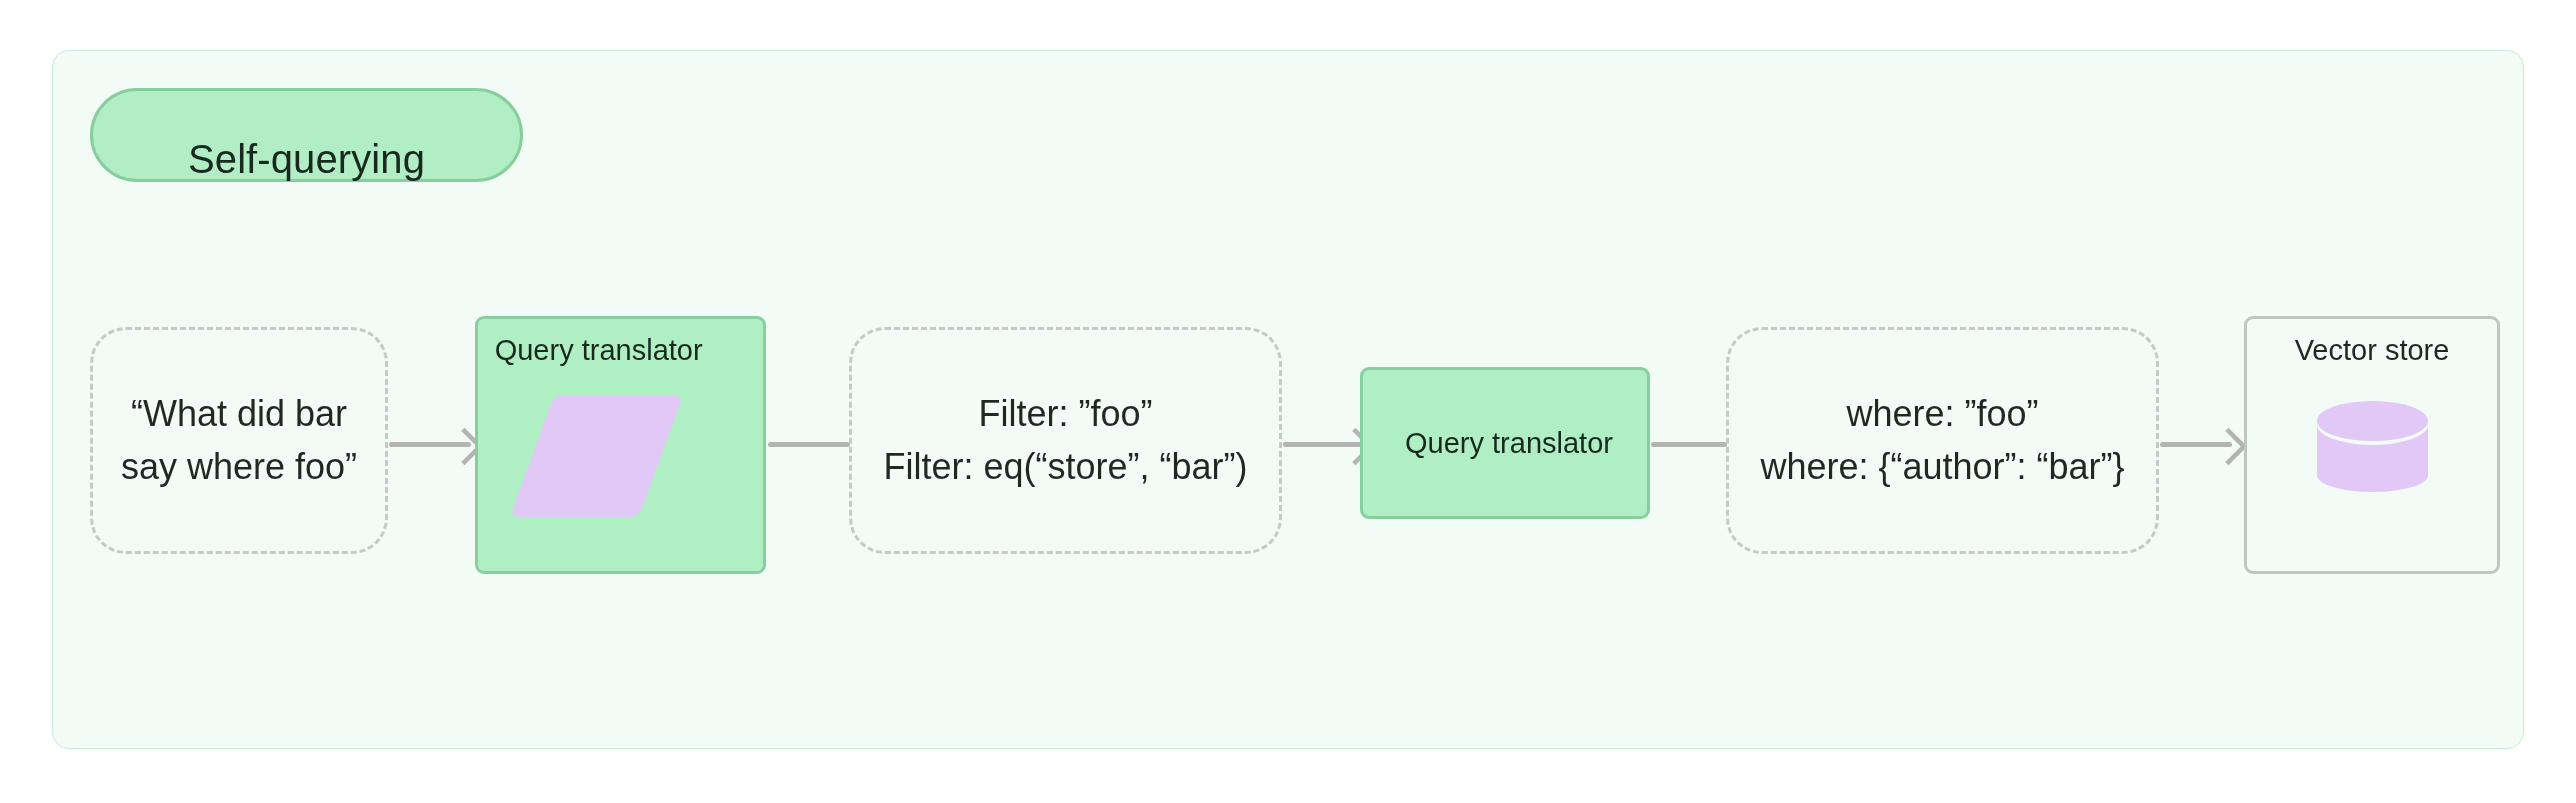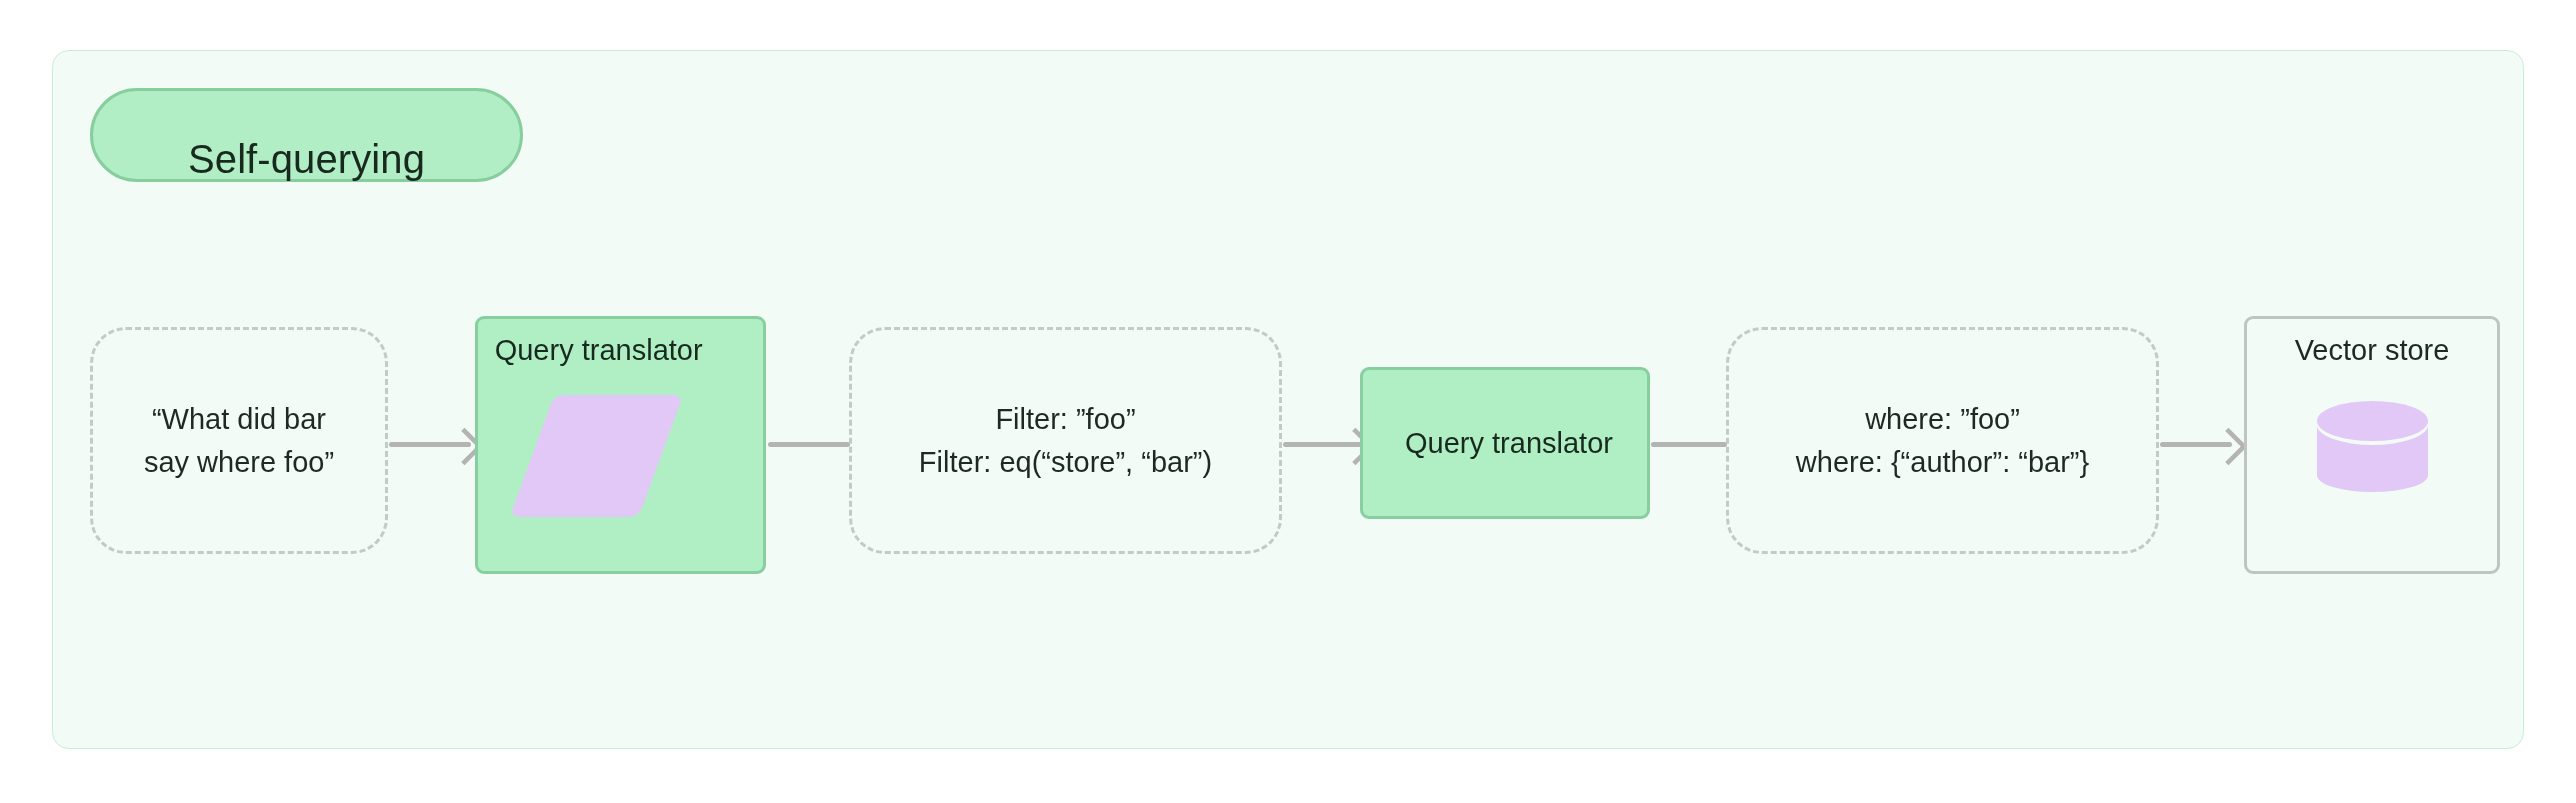--- a/index.html
+++ b/index.html
@@ -66,21 +66,21 @@
   .node-dashed {
     border: 3.9px dashed #c2cbc6;
     border-radius: 36px;
     background: transparent;
     display: flex;
     flex-direction: column;
     align-items: center;
     justify-content: center;
   }
   .node-dashed .line {
-    font-size: 29px;
+    font-size: 36px;
     color: #1d2a23;
     line-height: 1.45;
     white-space: nowrap;
     text-align: center;
   }
 
   
   .node-green {
     background: #b0efc4;
     border: 3.9px solid #87cf9e;

